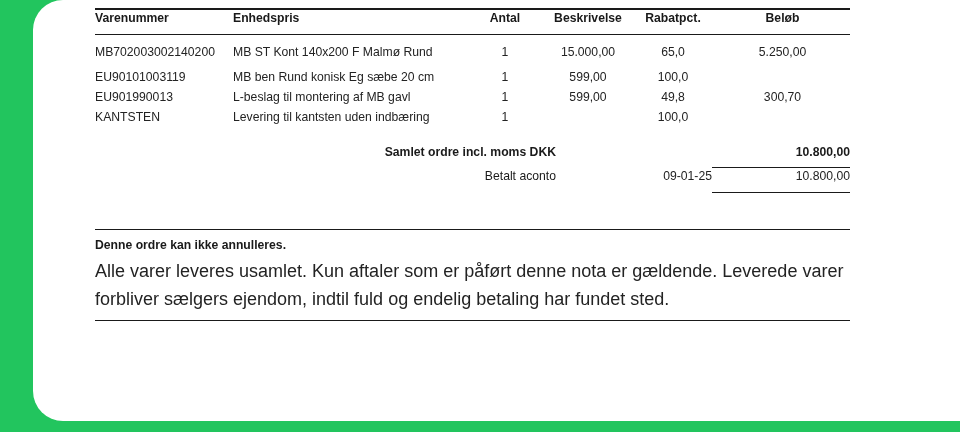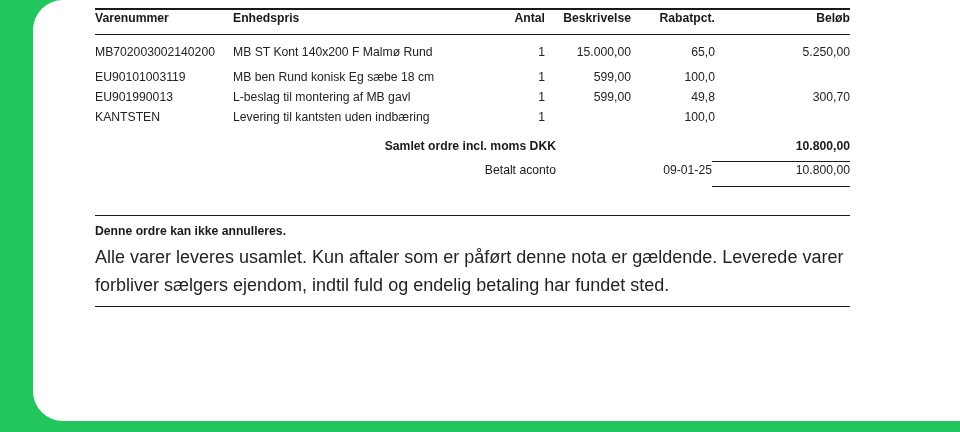--- a/index.html
+++ b/index.html
@@ -78,34 +78,34 @@
   .body-spacer-top { height: 9px; }
 
   
   col.c-varenr { width: 138px; }
   col.c-beskr  { width: 232px; }
   col.c-antal  { width: 80px;  }
   col.c-pris   { width: 86px;  }
   col.c-rabat  { width: 84px;  }
   col.c-belob  { width: 135px; }
 
-  .ta-r { text-align: right; }
+  .ta-r { text-align: center; }
   .ta-l { text-align: left; }
 
   tr.item-row > td { padding-bottom: 3px; }
   tr.item-row.tall > td { padding-bottom: 8px; }
 
   
   table.totals {
     width: 100%;
     border-collapse: collapse;
     table-layout: fixed;
     font-size: 12.2px;
     color: #1a1a1a;
-    margin-top: 9px;
+    margin-top: 15px;
   }
   col.t-pad    { width: 245px; }
   col.t-label  { width: 216px; }
   col.t-date   { width: 156px; }
   col.t-amount { width: 138px; }
 
   table.totals td {
     padding: 0 0 7px 0;
     vertical-align: top;
     line-height: 1.35;
@@ -136,21 +136,21 @@
     color: #1a1a1a;
   }
   .totals-underline {
     margin-left: 617px;
     width: 138px;
     height: 0;
     border-top: 1.6px solid #1a1a1a;
   }
 
   
-  .terms-block { margin-top: 28px; }
+  .terms-block { margin-top: 36px; }
   .terms-title {
     font-weight: bold;
     font-size: 12.2px;
     color: #1a1a1a;
     padding-top: 7px;
     line-height: 1.4;
   }
   .terms-body {
     font-size: 18px;
     color: #232323;
@@ -208,21 +208,21 @@
           <tr class="item-row tall">
             <td class="ta-l">MB702003002140200</td>
             <td class="ta-l">MB ST Kont 140x200 F Malmø Rund</td>
             <td class="ta-r">1</td>
             <td class="ta-r">15.000,00</td>
             <td class="ta-r">65,0</td>
             <td class="ta-r">5.250,00</td>
           </tr>
           <tr class="item-row">
             <td class="ta-l">EU90101003119</td>
-            <td class="ta-l">MB ben Rund konisk Eg sæbe 18 cm</td>
+            <td class="ta-l">MB ben Rund konisk Eg sæbe 20 cm</td>
             <td class="ta-r">1</td>
             <td class="ta-r">599,00</td>
             <td class="ta-r">100,0</td>
             <td class="ta-r"></td>
           </tr>
           <tr class="item-row">
             <td class="ta-l">EU901990013</td>
             <td class="ta-l">L-beslag til montering af MB gavl</td>
             <td class="ta-r">1</td>
             <td class="ta-r">599,00</td>

